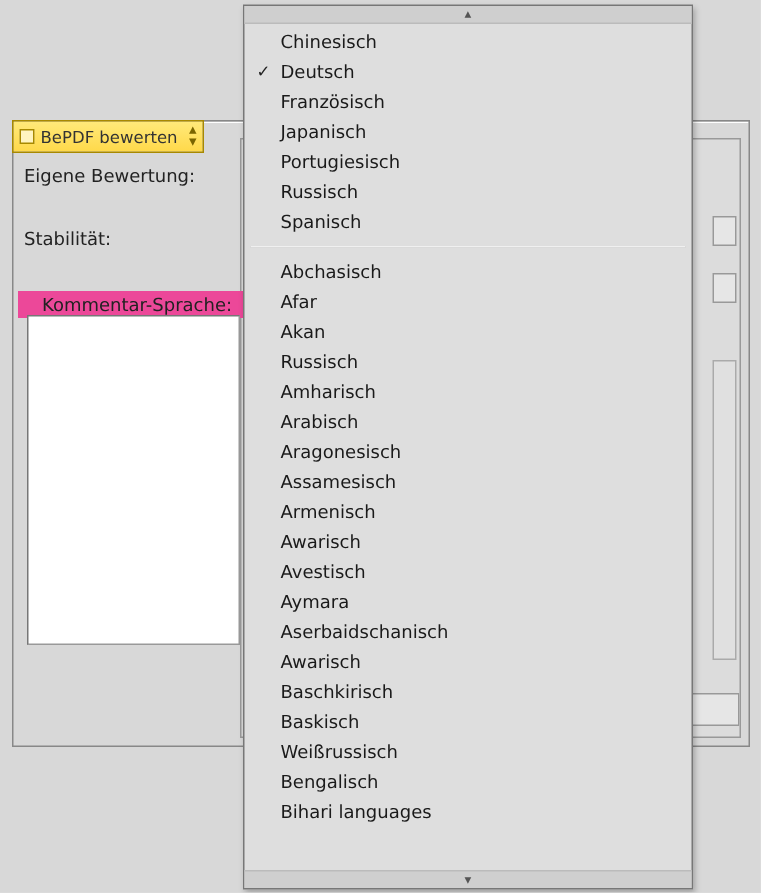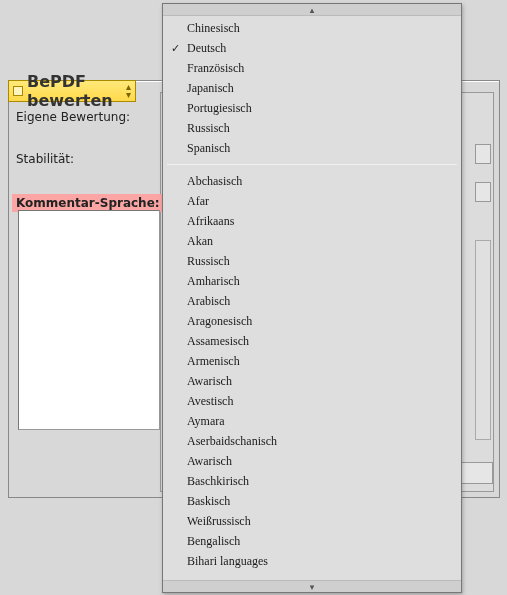--- a/index.html
+++ b/index.html
@@ -44,40 +44,39 @@
     align-items: center;
     gap: 4px;
     padding: 0 4px;
     z-index: 2;
   }
   .titlebar .sq {
     width: 10px; height: 10px;
     border: 1px solid #a88900;
     background: #fff4c0;
   }
-  .titlebar .title { flex: 1; color: #333; font-size: 16px; font-weight: bold; }
+  .titlebar .title { flex: 1; color: #333; font-size: 11px; }
   .titlebar .arrows {
     font-size: 10px; color: #7a6500; line-height: 8px;
     display: flex; flex-direction: column; align-items: center;
   }
   .labels {
     position: absolute;
     left: 16px;
     top: 110px;
     z-index: 2;
     display: flex;
     flex-direction: column;
     gap: 28px;
   }
   .labels div { font-size: 12px; color: #222; }
   .labels .hl {
-    background: #fca5a5;
-    padding: 2px 4px;
+    background: #ec4899;
+    padding: 2px 16px;
     margin-left: -4px;
-    font-weight: bold;
   }
   .textbox {
     position: absolute;
     left: 18px;
     top: 210px;
     width: 142px;
     height: 220px;
     background: #fff;
     border: 1px solid #999;
     border-top-color: #777;
@@ -144,21 +143,20 @@
     line-height: 12px;
   }
   .dropdown .arrow-bar.bottom {
     border-top: 1px solid #bbb;
     border-bottom: none;
   }
   .dropdown .content {
     flex: 1;
     overflow: hidden;
     padding: 2px 0;
-    font-family: Liberation Serif, serif;
   }
   .dropdown .item {
     padding: 2px 6px 2px 24px;
     font-size: 12px;
     color: #1a1a1a;
     position: relative;
     line-height: 16px;
     cursor: default;
   }
   .dropdown .item.selected::before {
@@ -212,21 +210,20 @@
       <div class="item">Chinesisch</div>
       <div class="item selected">Deutsch</div>
       <div class="item">Französisch</div>
       <div class="item">Japanisch</div>
       <div class="item">Portugiesisch</div>
       <div class="item">Russisch</div>
       <div class="item">Spanisch</div>
       <div class="separator"></div>
       <div class="item">Abchasisch</div>
       <div class="item">Afar</div>
-      <div class="item">Afrikaans</div>
       <div class="item">Akan</div>
       <div class="item">Russisch</div>
       <div class="item">Amharisch</div>
       <div class="item">Arabisch</div>
       <div class="item">Aragonesisch</div>
       <div class="item">Assamesisch</div>
       <div class="item">Armenisch</div>
       <div class="item">Awarisch</div>
       <div class="item">Avestisch</div>
       <div class="item">Aymara</div>

